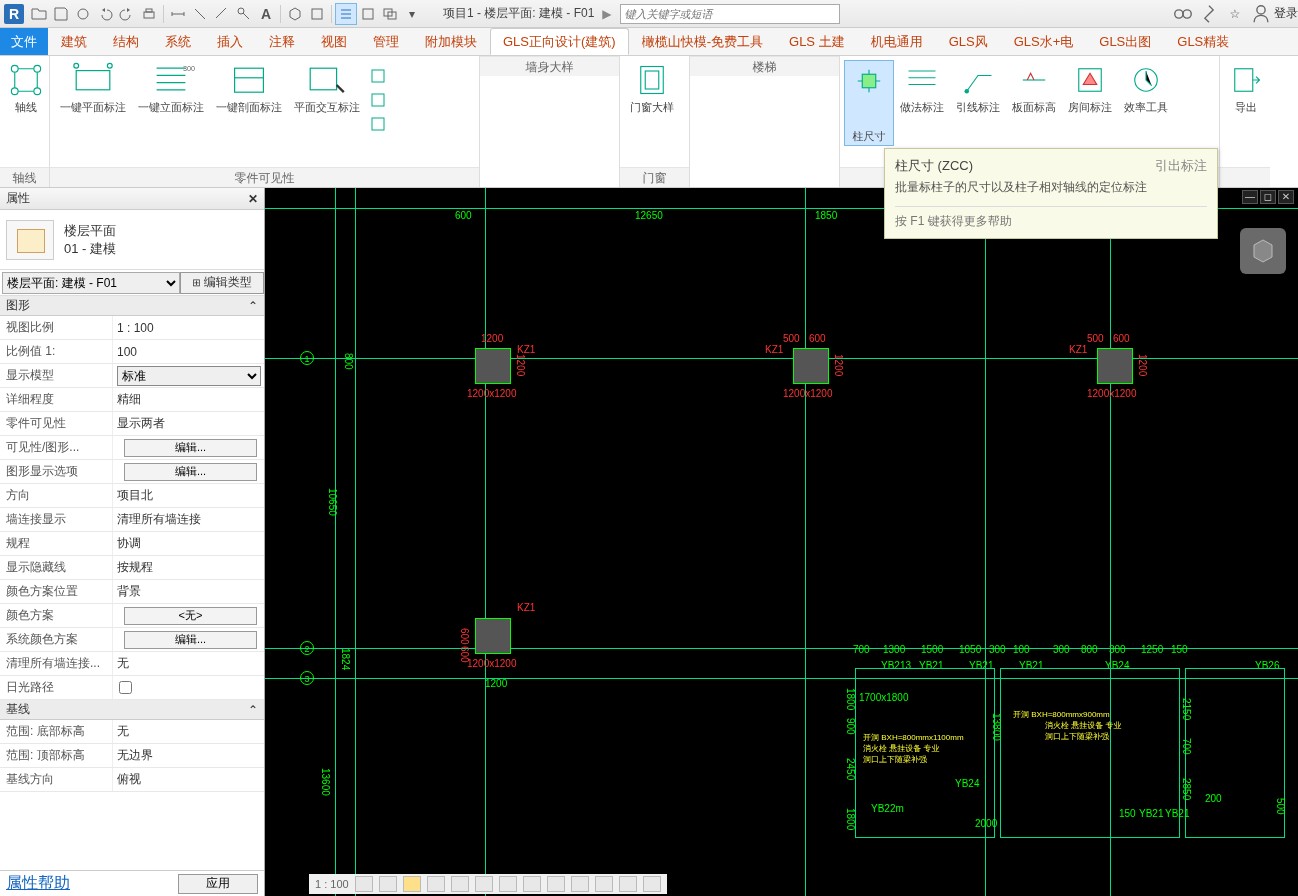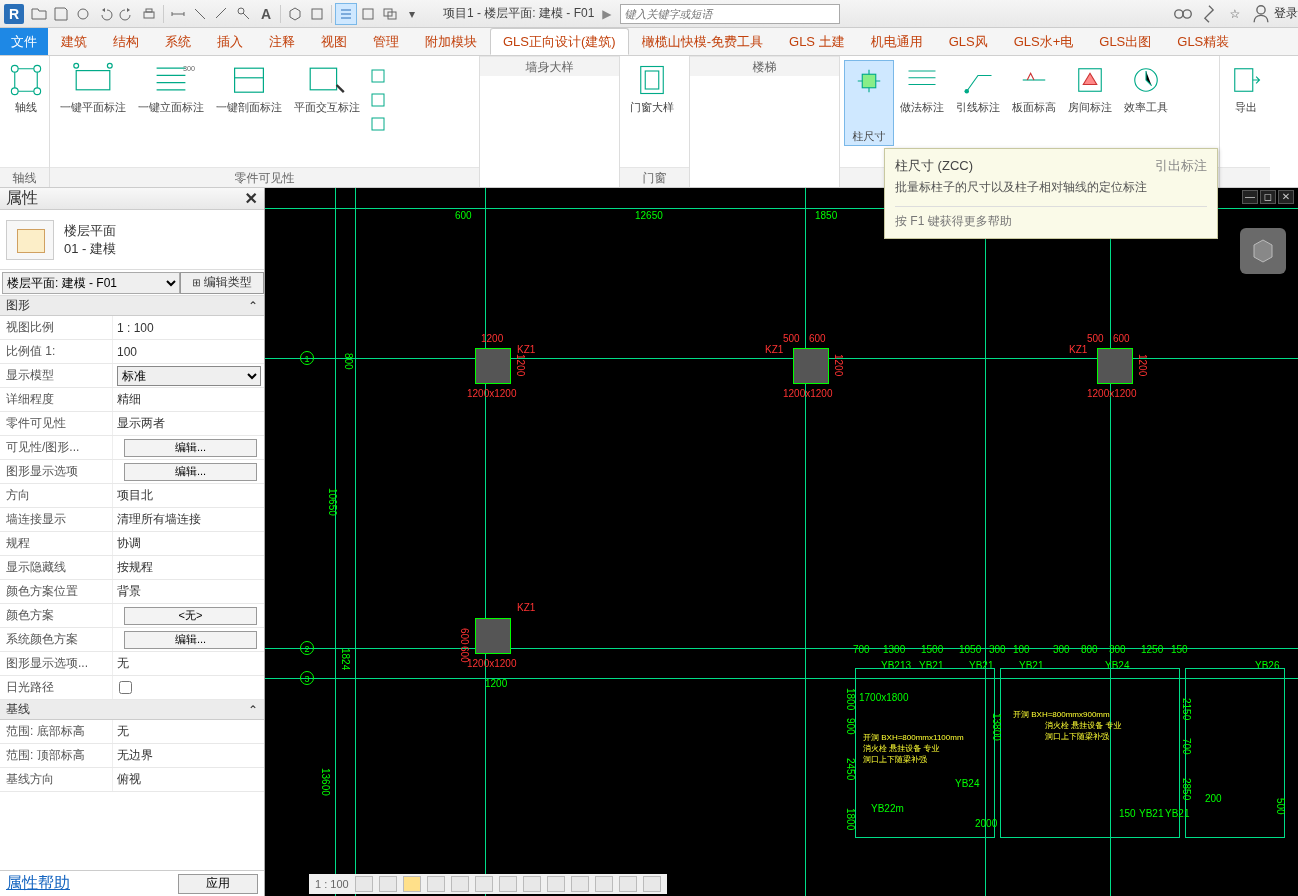--- a/index.html
+++ b/index.html
@@ -23,21 +23,21 @@
 .ribbon-group .group-label { height: 20px; text-align: center; font-size: 12px; color: #666; background: #f3f3f3; border-top: 1px solid #e5e5e5; line-height: 20px; }
 .rtool { display: flex; flex-direction: column; align-items: center; padding: 2px 6px; cursor: pointer; position: relative; min-width: 44px; }
 .rtool.active { background: #cfe8ff; border: 1px solid #7ab8e8; gap: 28px; }
 .rtool .ico { width: 36px; height: 36px; display: flex; align-items: center; justify-content: center; margin-bottom: 2px; }
 .rtool .ico.big { width: 48px; height: 36px; }
 .rtool .lbl { font-size: 11px; color: #444; text-align: center; line-height: 14px; white-space: nowrap; }
 .rtool-small { width: 22px; height: 22px; display: flex; align-items: center; justify-content: center; margin: 1px; }
 .stack { display: flex; flex-direction: column; padding-top: 4px; }
 .content { display: flex; height: calc(896px - 28px - 28px - 132px); }
 .prop-panel { width: 265px; background: #fff; border-right: 1px solid #aaa; display: flex; flex-direction: column; }
-.prop-title { height: 22px; background: linear-gradient(#f8f8f8,#e8e8e8); border-bottom: 1px solid #ccc; padding: 0 6px; display: flex; align-items: center; justify-content: space-between; font-size: 16px; }
+.prop-title { height: 22px; background: linear-gradient(#f8f8f8,#e8e8e8); border-bottom: 1px solid #ccc; padding: 0 6px; display: flex; align-items: center; justify-content: space-between; font-size: 12px; }
 .prop-title .x { cursor: pointer; font-weight: bold; }
 .type-sel { height: 60px; display: flex; align-items: center; padding: 6px; border-bottom: 1px solid #ddd; }
 .type-sel .thumb { width: 48px; height: 40px; border: 1px solid #ccc; background: #f7f7f7; position: relative; }
 .type-sel .thumb::before { content:''; position:absolute; left:10px; top:8px; width:26px; height:22px; border:1px solid #d0a060; background:#fceec8; }
 .type-sel .txt { margin-left: 10px; font-size: 13px; }
 .view-row { height: 26px; display: flex; align-items: center; border-bottom: 1px solid #ddd; }
 .view-row select { flex: 1; height: 22px; border: 1px solid #aaa; margin-left: 2px; font-size: 12px; }
 .view-row .edit-type { width: 84px; height: 22px; border: 1px solid #999; background: #f0f0f0; font-size: 12px; display:flex; align-items:center; justify-content:center; gap:3px; }
 .cat-hdr { height: 20px; background: #ececec; border-bottom: 1px solid #ccc; padding: 0 6px; font-size: 12px; display: flex; align-items: center; justify-content: space-between; }
 .props { flex: 1; overflow-y: auto; }
@@ -467,21 +467,21 @@
             <button>&lt;无&gt;</button>
           </div>
         </div>
         <div class="prow">
           <div class="k">系统颜色方案</div>
           <div class="v btn">
             <button>编辑...</button>
           </div>
         </div>
         <div class="prow">
-          <div class="k">图形显示选项...</div>
+          <div class="k">清理所有墙连接...</div>
           <div class="v">无</div>
         </div>
         <div class="prow">
           <div class="k">日光路径</div>
           <div class="v">
             <input type="checkbox" style="">
           </div>
         </div>
         <div class="cat-hdr">
           <span>基线</span>

